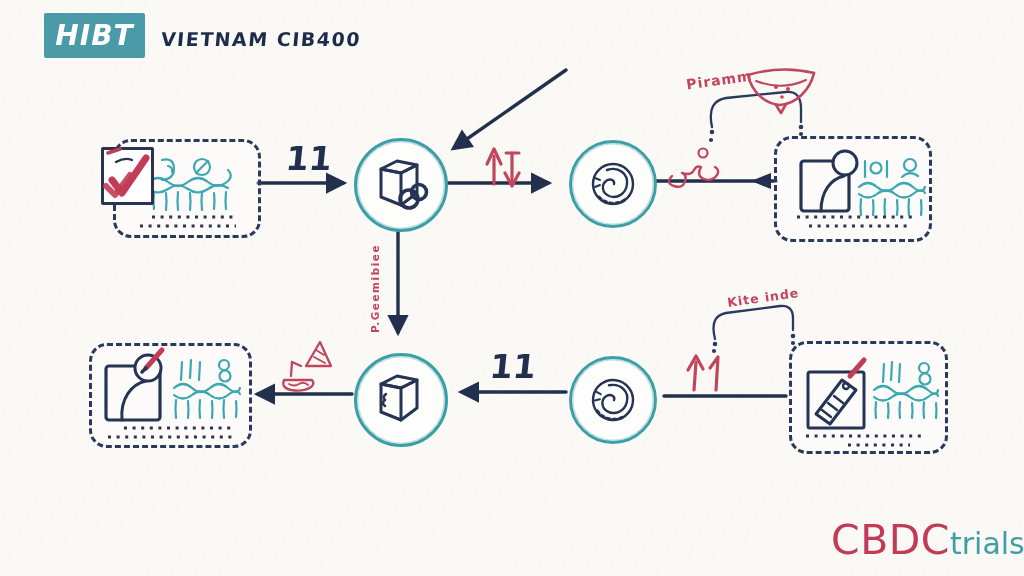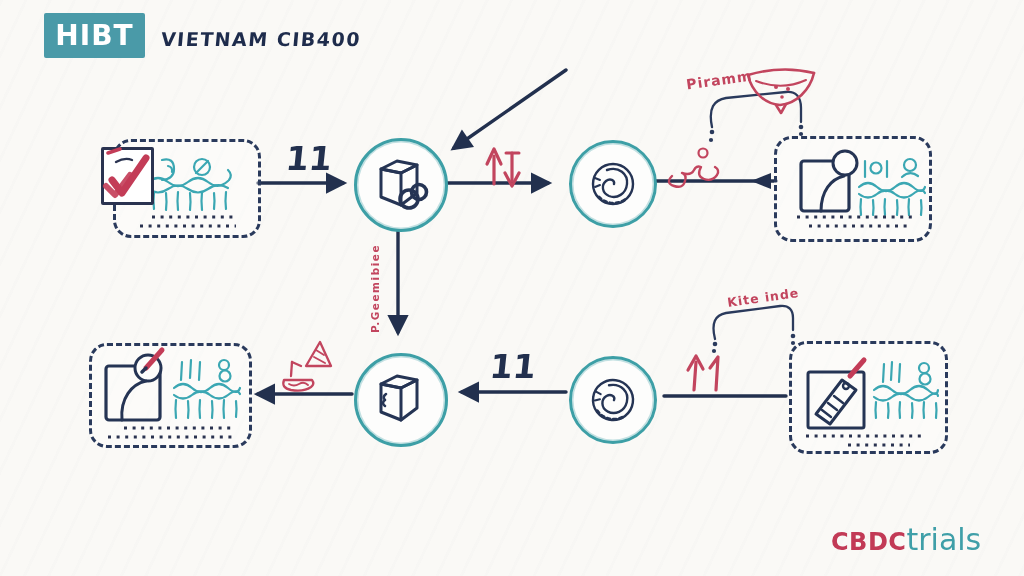--- a/index.html
+++ b/index.html
@@ -5,39 +5,39 @@
   html,body{margin:0;padding:0;}
   body{width:1024px;height:576px;overflow:hidden;background:#faf9f6;
        font-family:"DejaVu Sans","Liberation Sans",sans-serif;}
   .stage{position:relative;width:1024px;height:576px;
          background:
            repeating-linear-gradient(115deg, rgba(40,60,90,0.012) 0 3px, transparent 3px 22px),
            #faf9f6;}
   .abs{position:absolute;}
   
   .logo{left:44px;top:13px;width:101px;height:45px;background:#4a9aa8;border-radius:2px;
-        display:flex;align-items:center;justify-content:center;}
+        display:flex;align-items:center;justify-content:center;font-style:italic;}
   .logo span{color:#ffffff;font-size:28px;font-weight:800;letter-spacing:1px;}
   .title{left:161px;top:28px;color:#1e2c4c;font-size:19px;font-weight:700;
          letter-spacing:1.5px;transform:skewX(-5deg);}
   
   .dashedbox{border:3px dashed #2a3a5c;border-radius:18px;background:rgba(255,255,255,0.35);}
   .nodecircle{border-radius:50%;border:3.5px solid #3d9fa6;background:#fdfdfc;
               box-shadow:inset 0 0 0 1.5px rgba(61,159,166,0.30);}
   .nodecircle svg,.dashedbox svg{position:absolute;left:0;top:0;overflow:visible;}
   
   .checkbox{left:101px;top:147px;width:47px;height:52px;background:#ffffff;
             border:3px solid #2a3350;border-radius:2px;}
   
   .lbl11{color:#22304e;font-size:33px;font-weight:600;transform:skewX(-6deg);line-height:1;}
   .vnote{color:#c2455e;font-size:10.5px;font-weight:600;letter-spacing:1.5px;
          writing-mode:vertical-rl;transform:rotate(180deg);height:96px;text-align:center;}
   .rednote{color:#c2455e;font-weight:600;letter-spacing:1px;}
   .footer{left:831px;top:516px;display:flex;align-items:baseline;}
-  .cbdc{color:#c23a56;font-size:24px;font-weight:700;letter-spacing:0.5px;margin-top:12px;}
+  .cbdc{color:#c23a56;font-size:41px;font-weight:400;letter-spacing:0.5px;}
   .trials{color:#3f9fa8;font-size:30px;font-weight:500;}
   svg{display:block;}
 </style>
 </head>
 <body>
 
 <div class="stage">
 
   <div class="abs logo">
     <span>HIBT</span>

